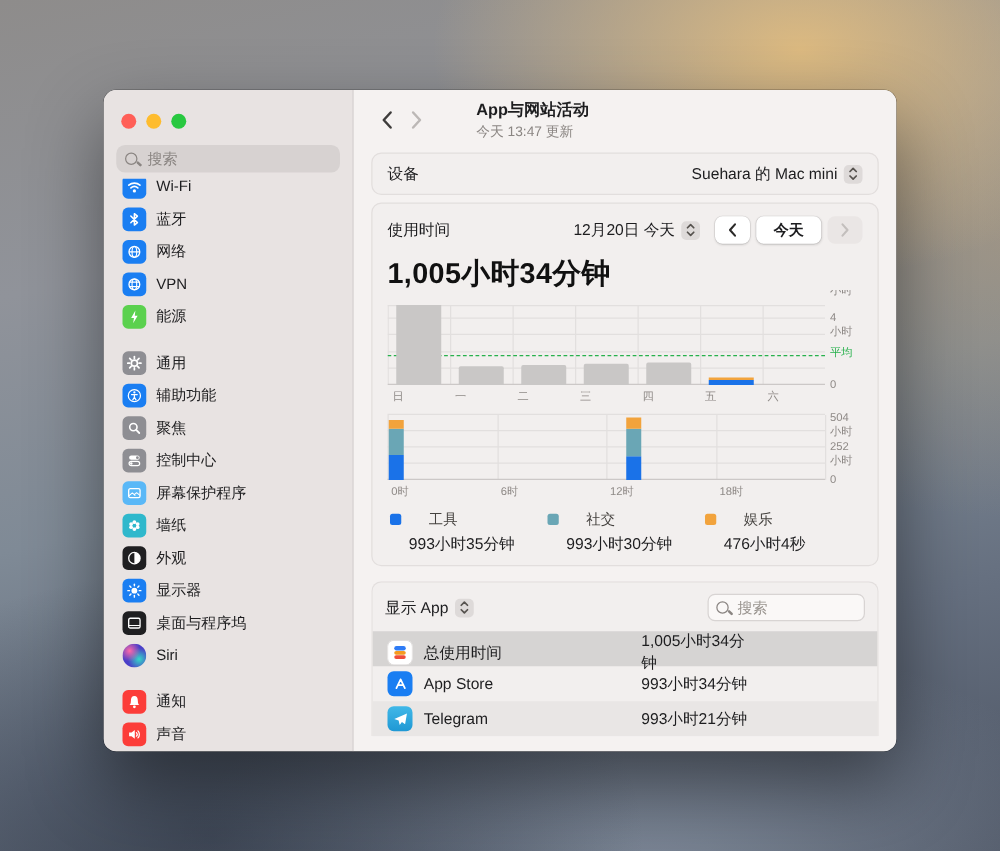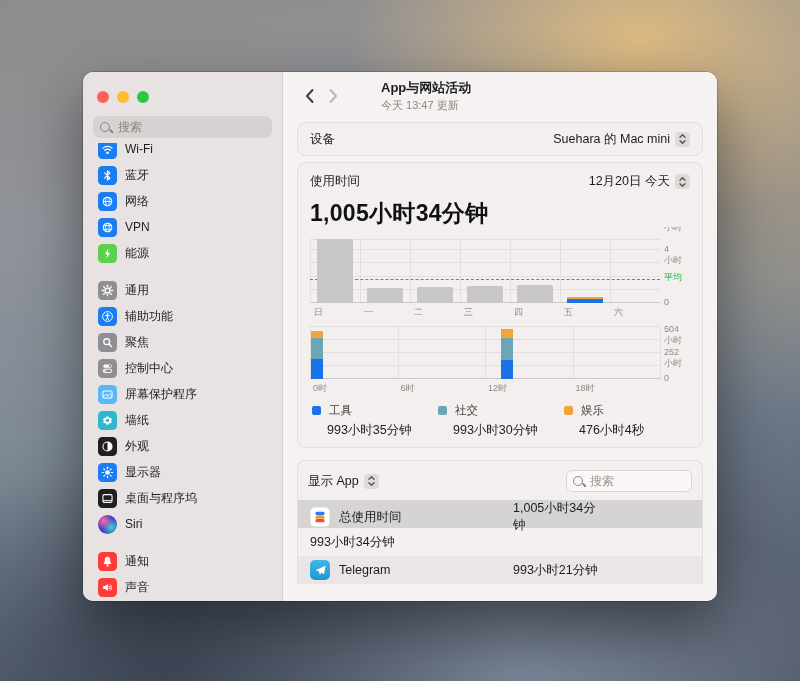--- a/index.html
+++ b/index.html
@@ -69,21 +69,21 @@
   .wbar{position:absolute;border-radius:1.5px 1.5px 0 0;}
   .axis{width:30px;position:relative;font-size:9px;color:#8f8a87;flex-shrink:0;padding-left:4px;box-sizing:border-box;}
   .ax{position:absolute;left:4px;white-space:nowrap;}
   .ax.green{color:#27b14c;}
   .ax-clip{position:absolute;left:4px;top:-12px;height:7px;overflow:hidden;}
   .ax-clip span{display:block;margin-top:-6px;}
   .xlabels{position:relative;height:15px;font-size:9px;color:#8f8a87;margin-right:30px;}
   .xlabels span{position:absolute;top:3px;white-space:nowrap;}
   .legend{display:flex;margin-top:9px;padding-left:2px;}
   .leg{flex:1;}
-  .leg-head{display:flex;align-items:center;gap:8px;font-size:11.5px;color:#45423f;}
+  .leg-head{display:flex;align-items:center;gap:22px;font-size:11.5px;color:#45423f;}
   .leg-sq{width:9px;height:9px;border-radius:2px;flex-shrink:0;}
   .leg-val{font-size:12.5px;color:#1d1d1f;margin:4px 0 0 15px;}
   
   .card.apps{margin-top:12px;overflow:hidden;border-bottom:none;border-radius:8px 8px 0 0;}
   .apps-head{display:flex;align-items:center;justify-content:space-between;padding:9px 10px 8px;}
   .tbl-search{width:112px;height:20px;background:#faf8f7;border:1px solid #d8d4d3;border-radius:6px;display:flex;align-items:center;gap:5px;padding:0 6px;color:#99948f;box-sizing:content-box;}
   .tbl-search input{border:none;background:transparent;outline:none;font-size:12px;width:100%;font-family:inherit;color:#3c3a39;}
   .tbl-search input::placeholder{color:#99948f;}
   .tbl-header{display:grid;grid-template-columns:195px auto 100px;padding:6px 0 7px 20px;font-size:11px;color:#514e4c;border-bottom:1px solid #e3dfde;}
   .tbl-row{display:grid;grid-template-columns:203px auto 100px;align-items:center;height:28px;padding-left:12px;font-size:12.5px;color:#1d1d1f;}
@@ -326,20 +326,33 @@
       </div>
 
       <div class="card usage">
         <div class="usage-head">
           <span class="lbl">使用时间</span>
           <span class="pop">
             <span>12月20日 今天</span>
             <span class="pop-chev">
               <svg width="9" height="12" viewBox="0 0 9 12">
                   <path d="M2 4.2 L4.5 1.7 L7 4.2 M2 7.8 L4.5 10.3 L7 7.8" stroke="#57534f" stroke-width="1.4" fill="none" stroke-linecap="round" stroke-linejoin="round"></path>
+                </svg>
+            </span>
+          </span>
+          <span class="nav-group">
+            <span class="pill white back">
+              <svg width="8" height="12" viewBox="0 0 8 12">
+                  <path d="M6 1.5 L2 6 L6 10.5" stroke="#2c2a29" stroke-width="1.7" fill="none" stroke-linecap="round" stroke-linejoin="round"></path>
+                </svg>
+            </span>
+            <span class="pill white today">今天</span>
+            <span class="pill fwd">
+              <svg width="8" height="12" viewBox="0 0 8 12">
+                  <path d="M2 1.5 L6 6 L2 10.5" stroke="#c3bfbd" stroke-width="1.7" fill="none" stroke-linecap="round" stroke-linejoin="round"></path>
                 </svg>
             </span>
           </span>
         </div>
 
         <div class="usage-total">1,005小时34分钟</div>
 
         <div class="chart-wrap">
           <div class="plot" id="weekly-plot">
               <div class="grid-h" style="top: 0px;"></div>
@@ -467,20 +480,28 @@
                     <rect x="3.4" y="6.7" width="9.2" height="3.1" rx="1.55" fill="#f59a1f"></rect>
                     <rect x="3.4" y="10.1" width="9.2" height="3.1" rx="1.55" fill="#ef4d3a"></rect>
                   </svg>
                 </span>
                 <span>总使用时间</span>
               </span>
               <span>1,005小时34分钟</span>
               <span></span>
             </div>
             <div class="tbl-row ">
+              <span class="cell-app">
+                <span class="tico" style="background: rgb(26, 126, 242);">
+                  <svg width="15" height="15" viewBox="0 0 16 16">
+                    <path d="M8 3.8 L11.6 11.2 M8 3.8 L4.4 11.2 M5.6 8.6 L10.4 8.6" stroke="#fff" stroke-width="1.5" fill="none" stroke-linecap="round" stroke-linejoin="round"></path>
+                  </svg>
+                </span>
+                <span>App Store</span>
+              </span>
               <span>993小时34分钟</span>
               <span></span>
             </div>
             <div class="tbl-row alt">
               <span class="cell-app">
                 <span class="tico" style="background: linear-gradient(rgb(65, 184, 232), rgb(31, 152, 212));">
                   <svg width="15" height="15" viewBox="0 0 16 16">
                     <path d="M13.4 3 L2.6 7.6 L6.3 8.9 L7.2 12.8 L9.1 10.2 L11.8 12.1 Z" fill="#fff"></path>
                   </svg>
                 </span>

